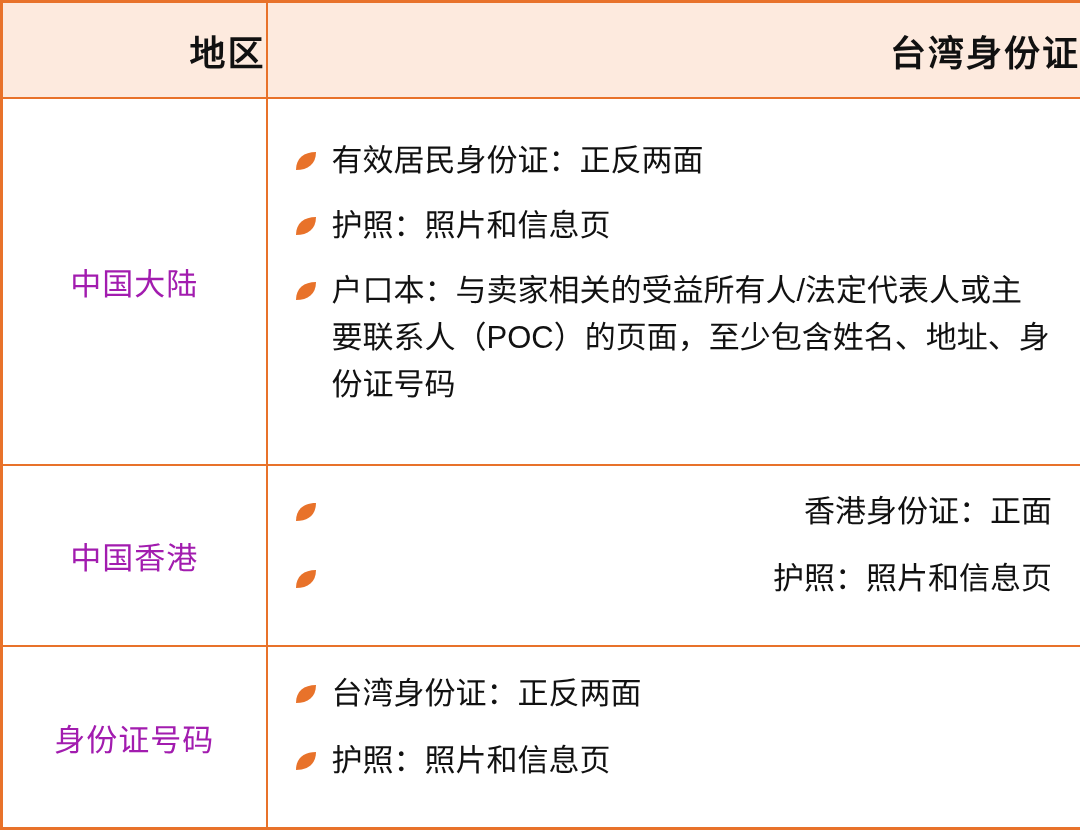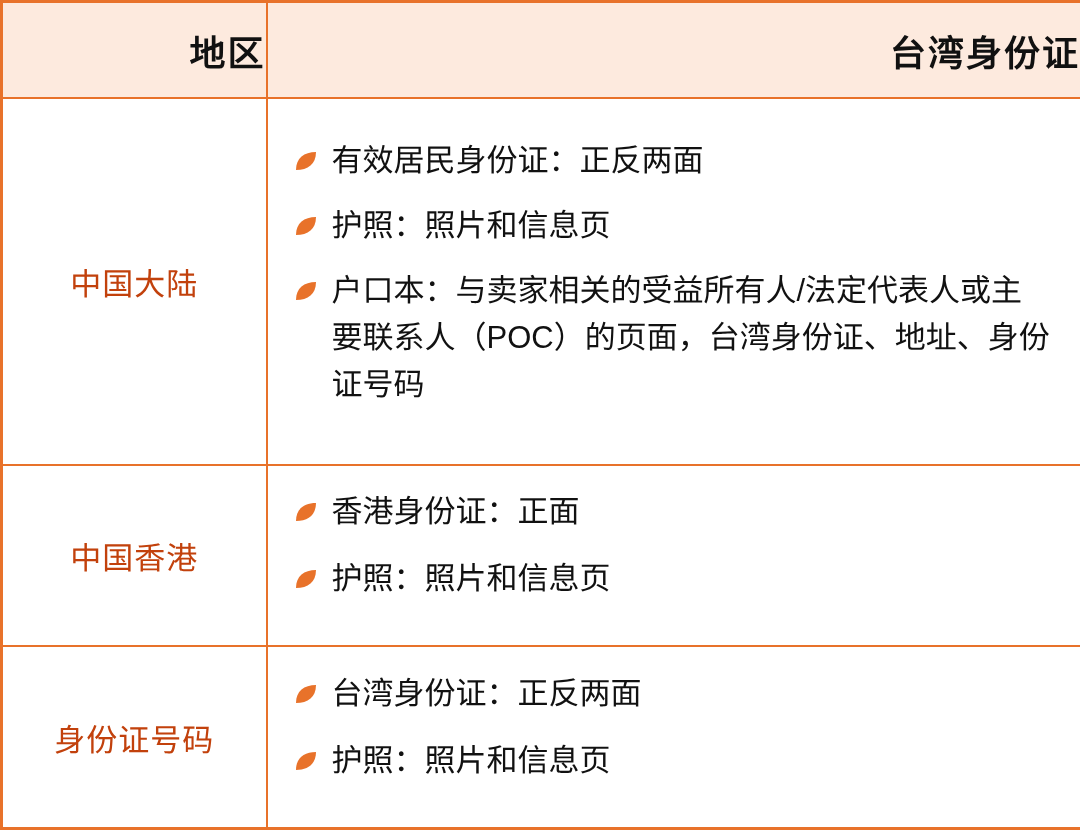--- a/index.html
+++ b/index.html
@@ -35,21 +35,21 @@
     letter-spacing: 2px;
     height: 94px;
     padding: 0;
     color: #111;
     text-align: right;
   }
   td.region-cell {
     text-align: center;
     font-size: 31px;
     letter-spacing: 1px;
-    color: #c2410c;
+    color: #a21caf;
     padding: 0 8px;
   }
   td.docs-cell {
     padding: 20px 28px 20px 26px;
   }
   ul.doc-list {
     list-style: none;
     margin: 0;
     padding: 0;
   }
@@ -71,21 +71,21 @@
     margin-right: 14px;
   }
   .leaf-icon svg { display: block; }
   .item-text {
     flex: 1 1 auto;
     display: block;
   }
   
   tr.row-mainland td.docs-cell { padding-top: 24px; padding-bottom: 24px; }
   tr.row-mainland ul.doc-list li { margin-bottom: 18px; }
-  tr.row-hk td.docs-cell { padding-top: 16px; padding-bottom: 16px; }
+  tr.row-hk td.docs-cell { padding-top: 16px; padding-bottom: 16px; text-align: right; }
   tr.row-hk ul.doc-list li { margin-bottom: 20px; }
   tr.row-tw td.docs-cell { padding-top: 16px; padding-bottom: 16px; }
   tr.row-tw ul.doc-list li { margin-bottom: 20px; justify-content: flex-end; }
 </style>
 </head>
 <body>
 
 <table class="doc-table">
   <colgroup>
     <col class="col-region">
@@ -118,21 +118,21 @@
               </svg>
             </span>
             <span class="item-text">护照：照片和信息页</span>
           </li>
           <li>
             <span class="leaf-icon">
               <svg width="24" height="24" viewBox="0 0 24 24" aria-hidden="true">
                 <path d="M2 20 C2 8 10 2 22 2 C22 14 14 20 2 20 Z" fill="#e8722a"></path>
               </svg>
             </span>
-            <span class="item-text">户口本：与卖家相关的受益所有人/法定代表人或主要联系人（POC）的页面，台湾身份证、地址、身份证号码</span>
+            <span class="item-text">户口本：与卖家相关的受益所有人/法定代表人或主要联系人（POC）的页面，至少包含姓名、地址、身份证号码</span>
           </li>
         </ul>
       </td>
     </tr>
 
     <tr class="row-hk">
       <td class="region-cell">中国香港</td>
       <td class="docs-cell">
         <ul class="doc-list">
           <li>

